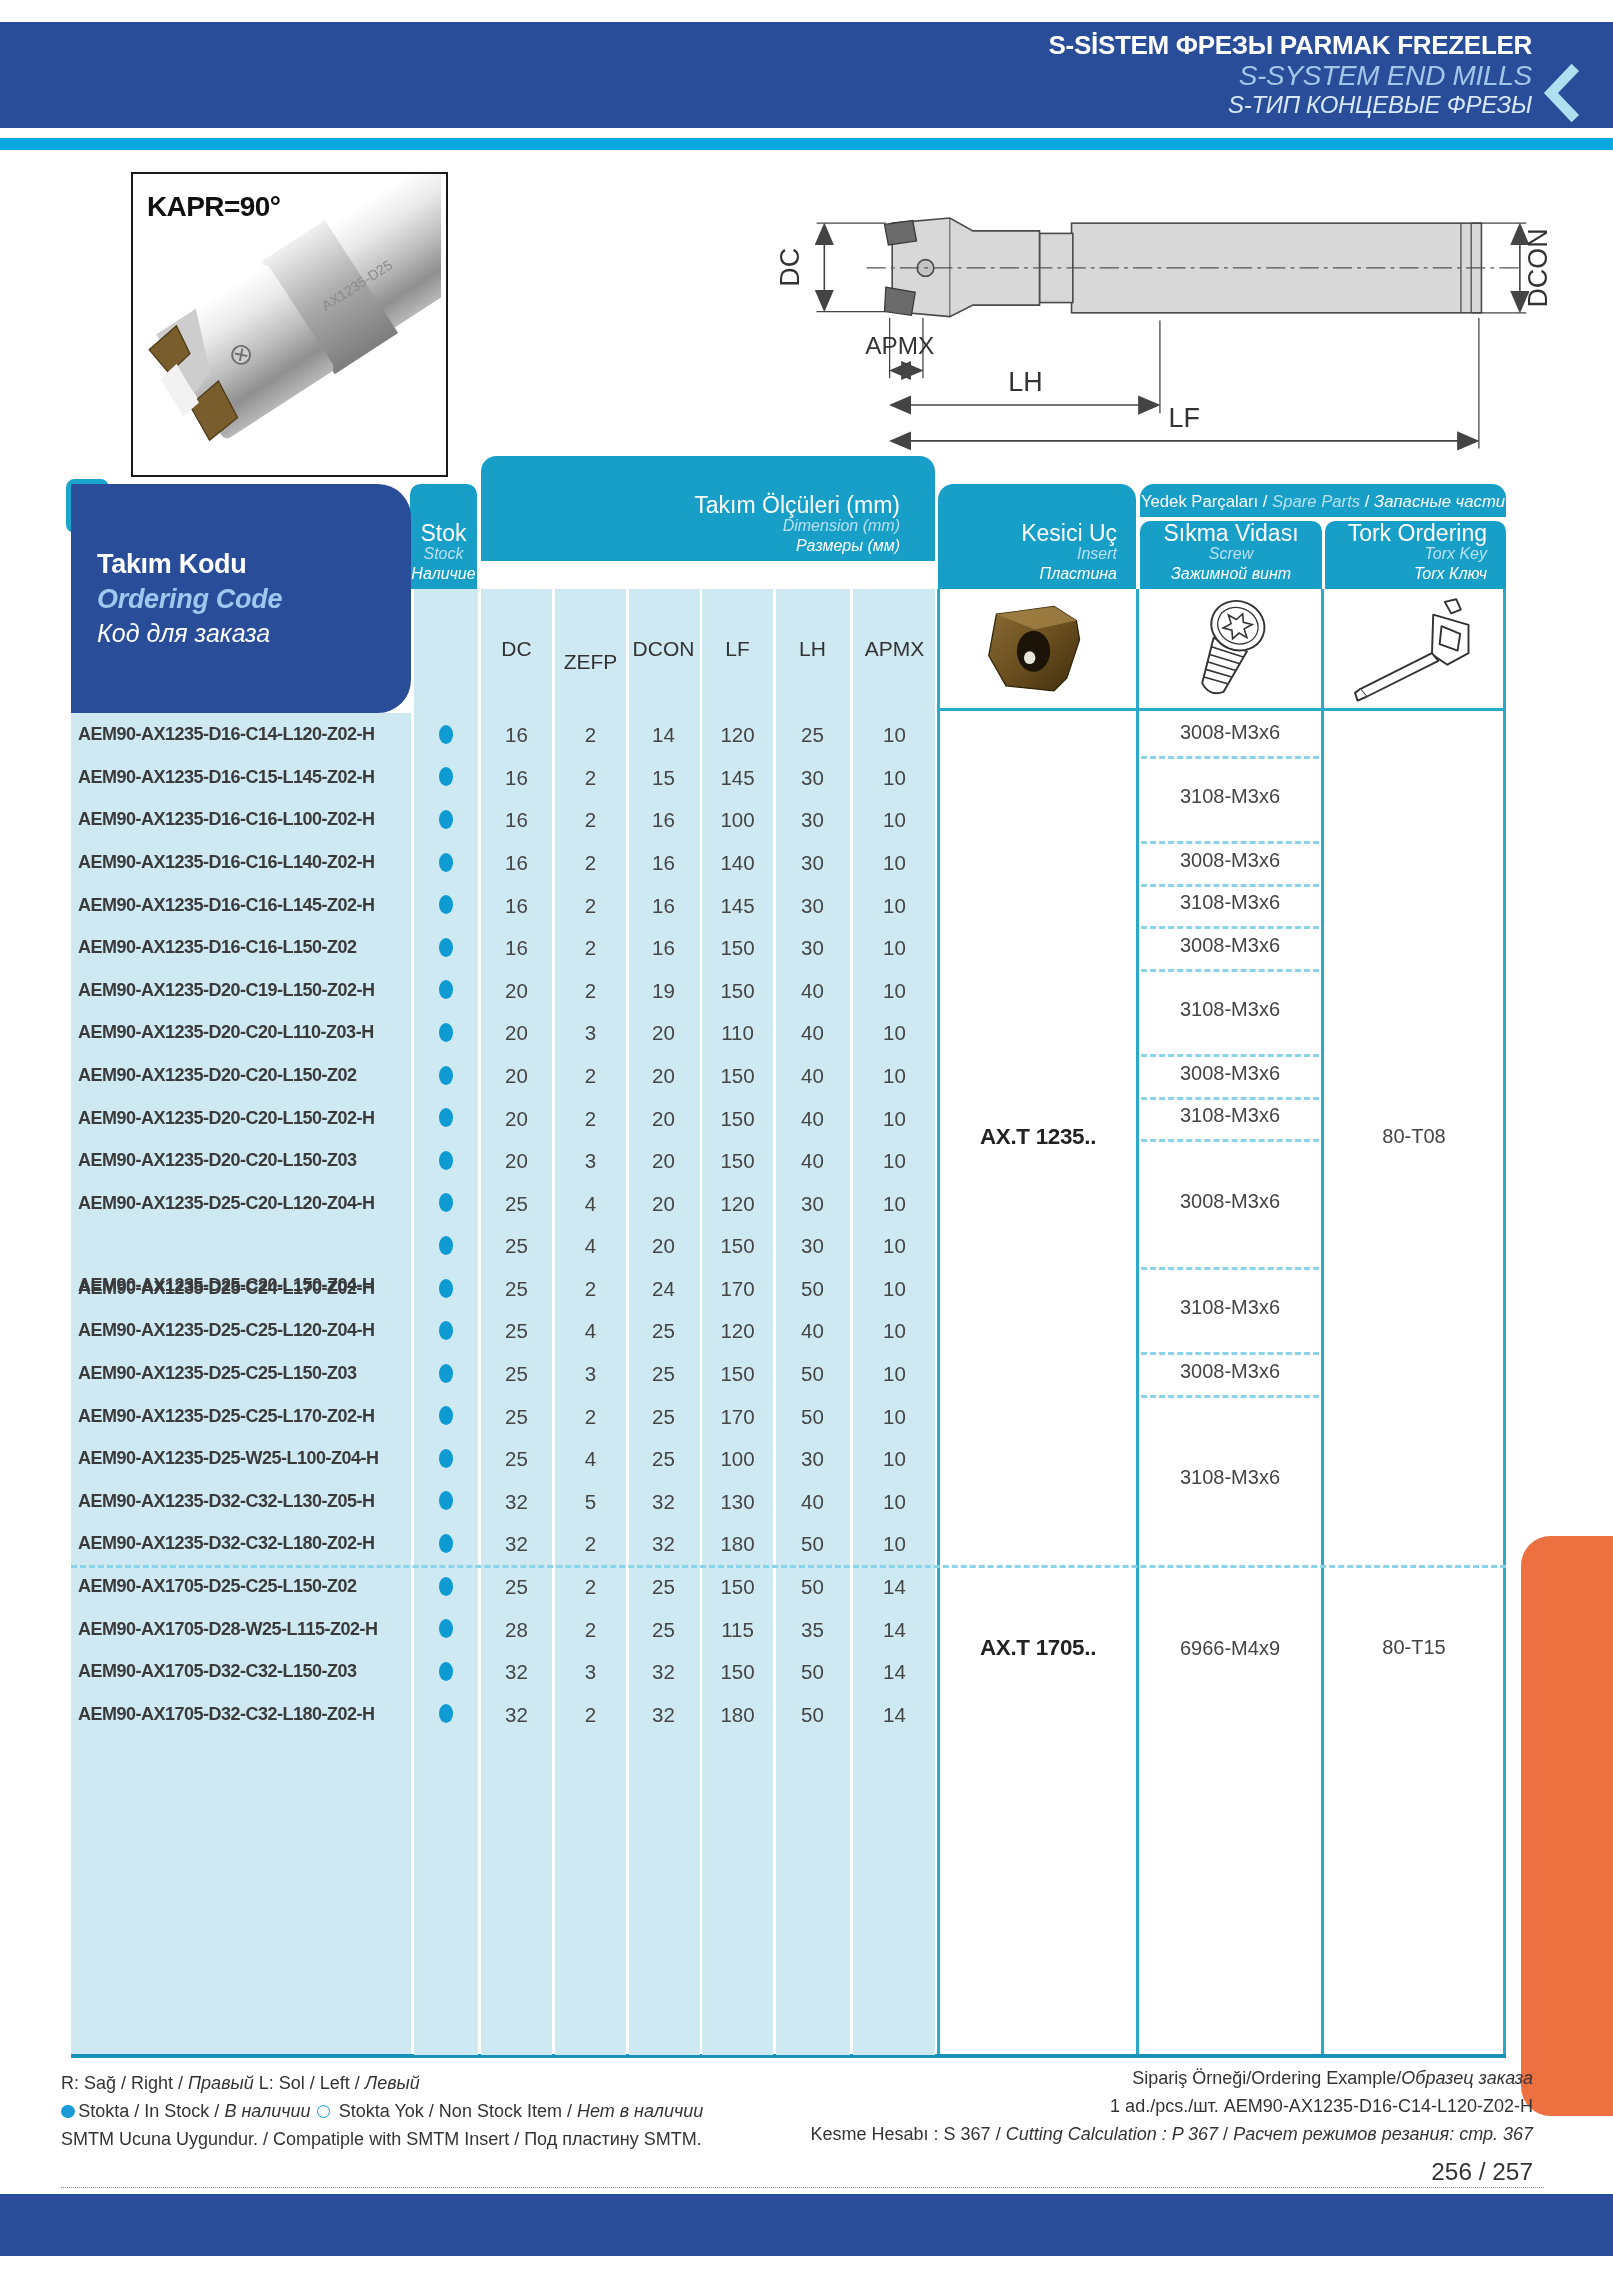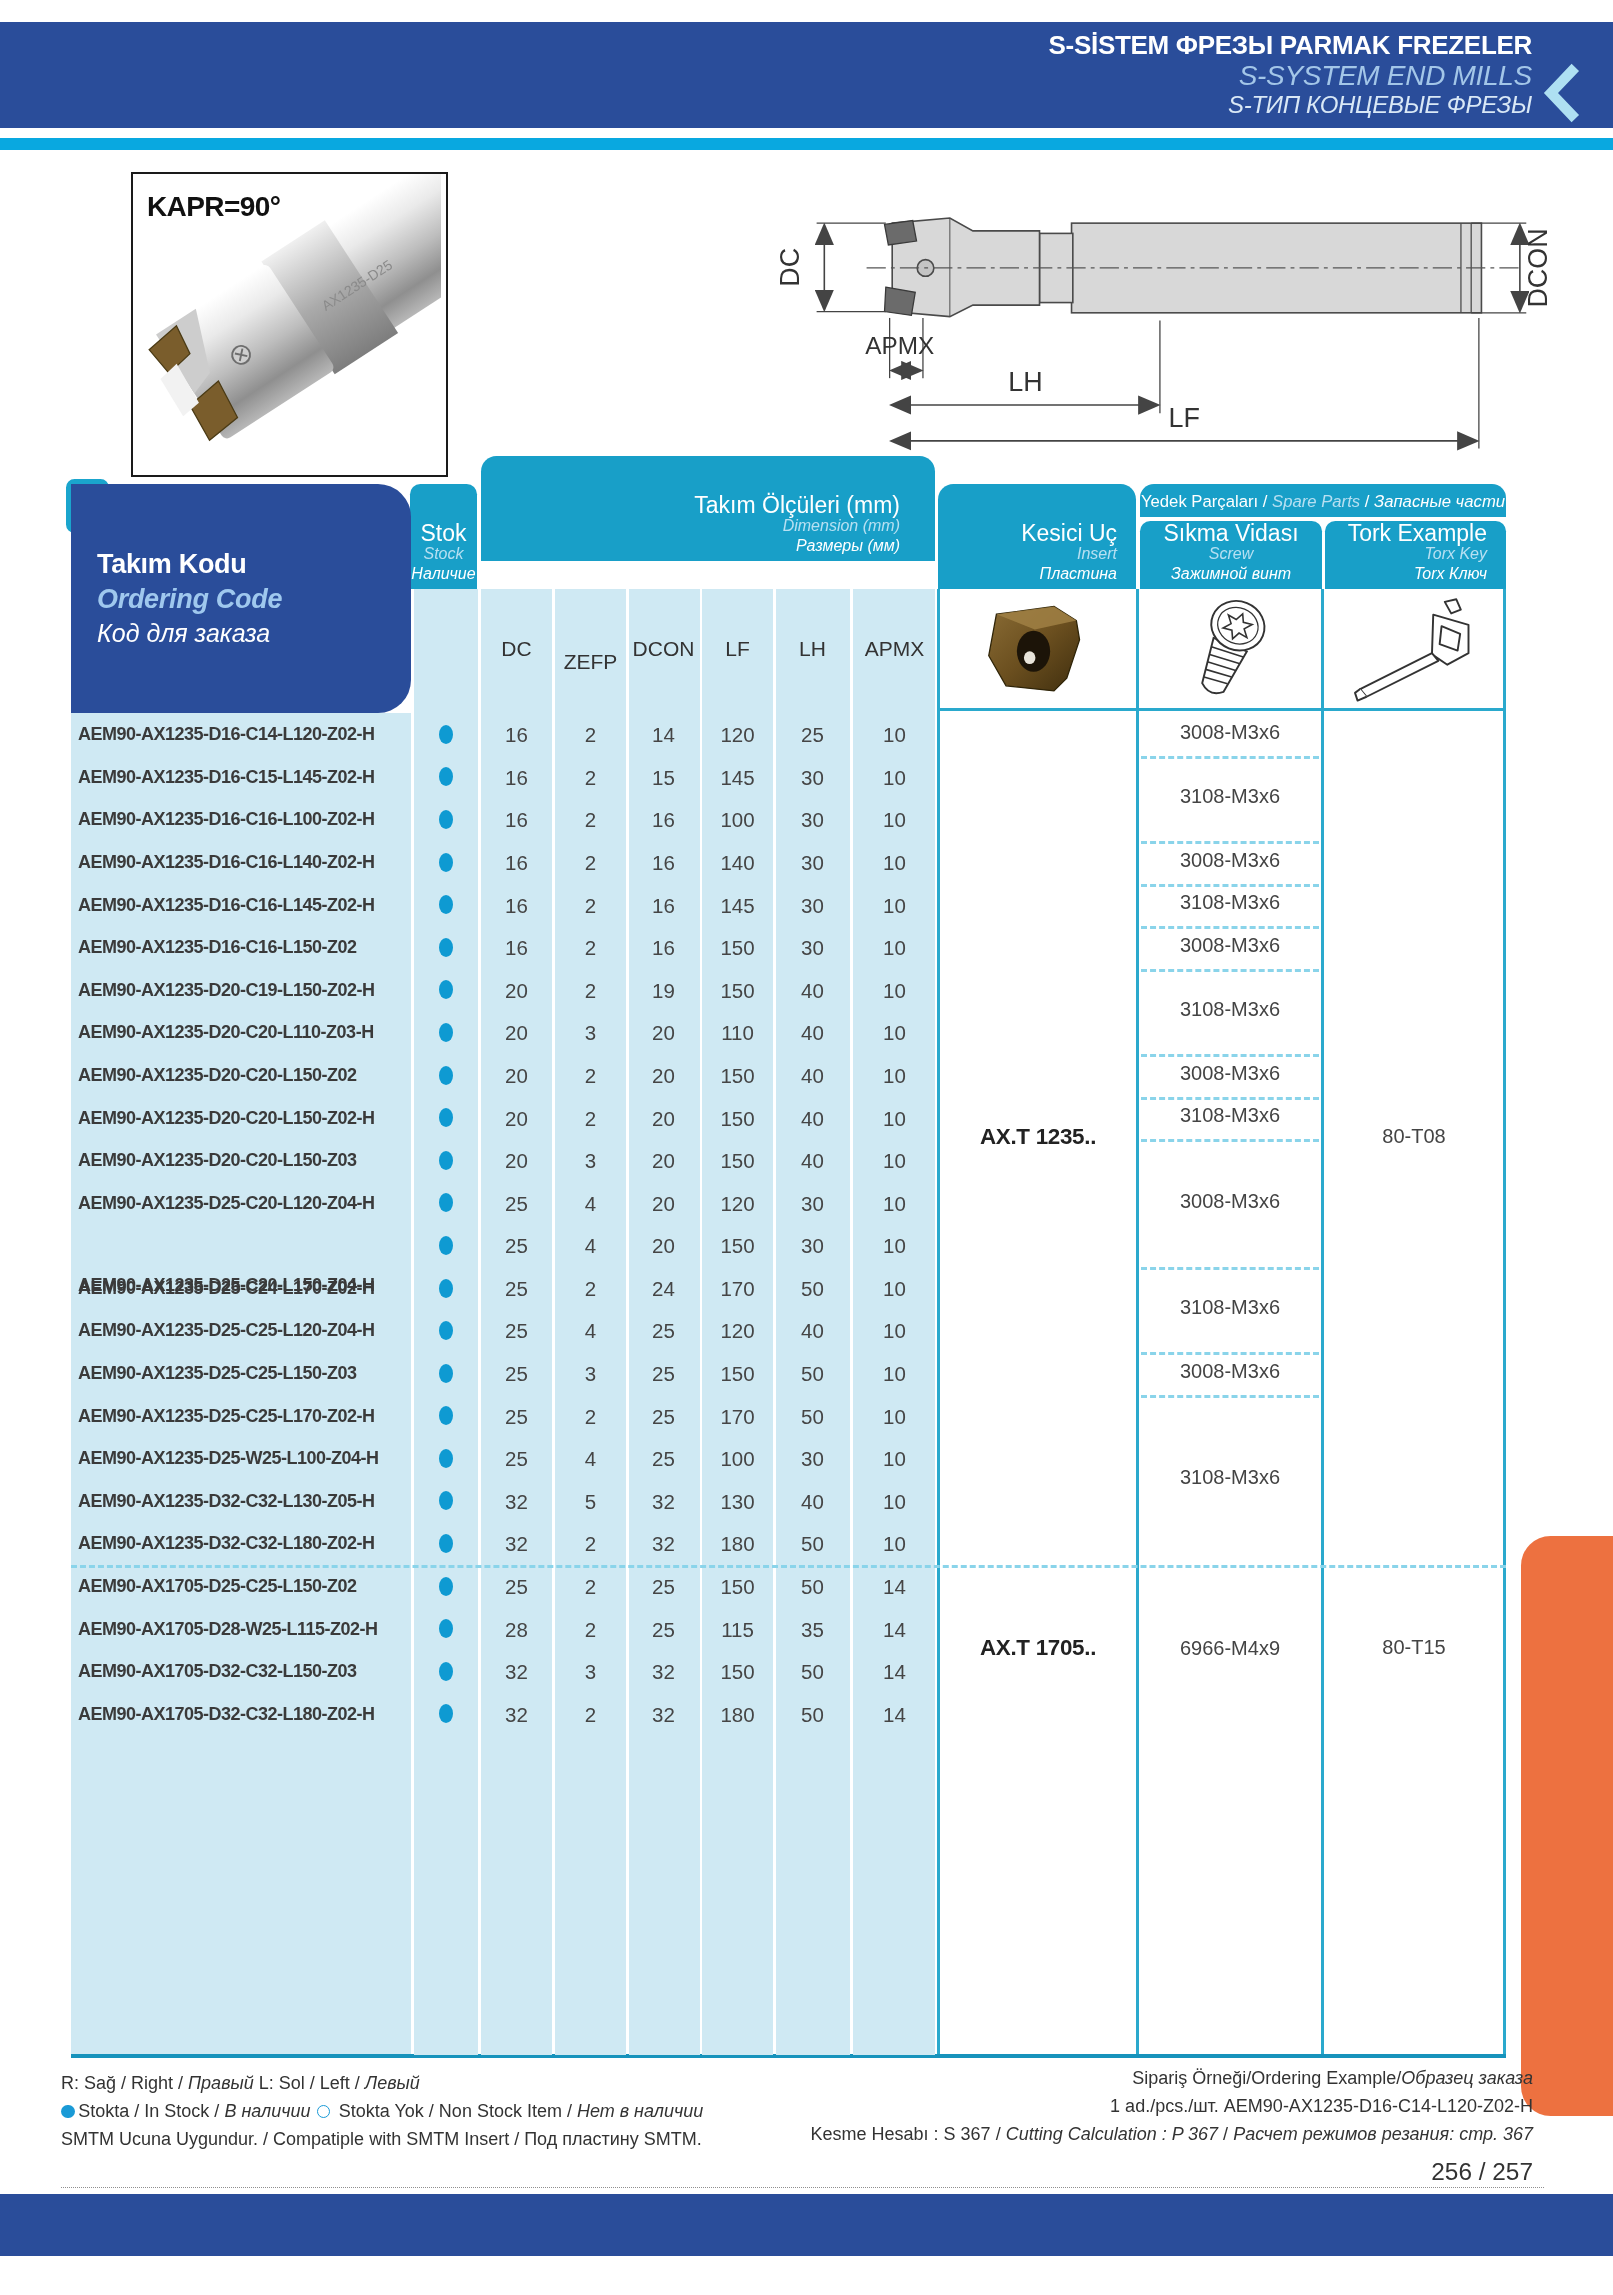--- a/index.html
+++ b/index.html
@@ -197,21 +197,21 @@
     </div>
     <div class="abs teal hdr-block" style="left:0;top:37px;width:182px;height:68px;border-radius:10.3px 10.3px 0 0;">
       <div class="h3l">
         <div class="ht">Sıkma Vidası</div>
         <div class="he">Screw</div>
         <div class="hr">Зажимной винт</div>
       </div>
     </div>
     <div class="abs teal hdr-block" style="left:185px;top:37px;width:181px;height:68px;border-radius:10.3px 10.3px 0 0;">
       <div class="h3l rt2">
-        <div class="ht">Tork Example</div>
+        <div class="ht">Tork Ordering</div>
         <div class="he">Torx Key</div>
         <div class="hr">Torx Ключ</div>
       </div>
     </div>
   </div>
 
   <div class="abs tealv" style="left:937px;top:589px;width:2.6px;height:1466px;"></div>
   <div class="abs tealv" style="left:1136px;top:589px;width:2.6px;height:1466px;"></div>
   <div class="abs tealv" style="left:1321px;top:589px;width:2.6px;height:1466px;"></div>
   <div class="abs tealv" style="left:1503px;top:589px;width:2.6px;height:1466px;"></div>

